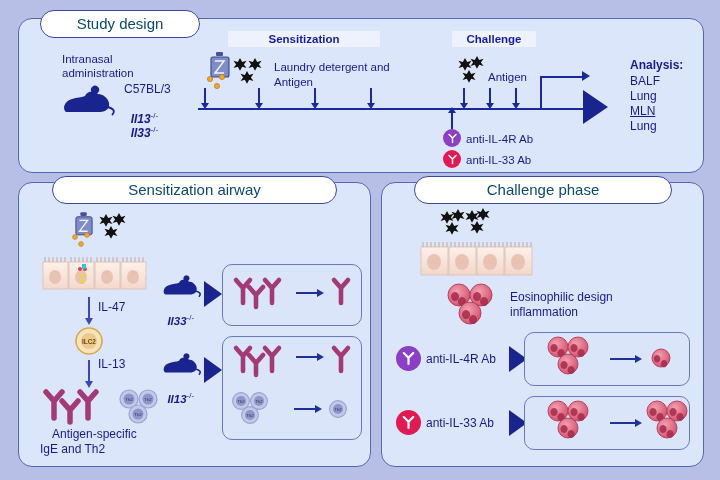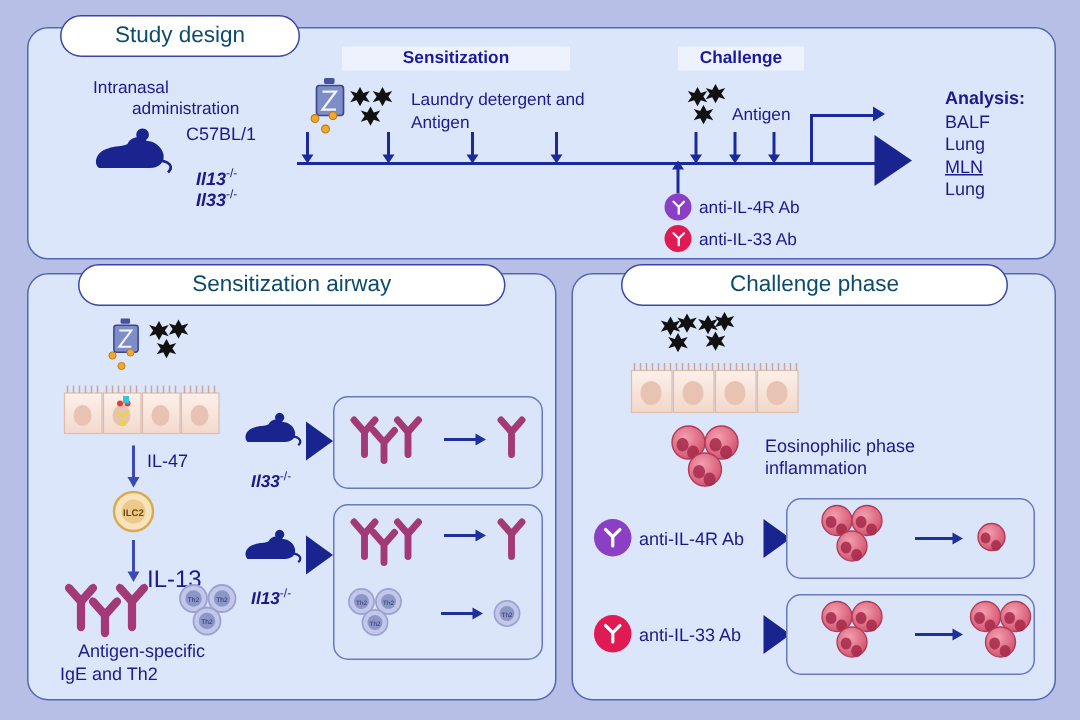--- a/index.html
+++ b/index.html
@@ -98,31 +98,31 @@
   svg{display:block;overflow:visible;}
   .abs{position:absolute;}
 </style>
 </head>
 <body>
 
 <div class="panel" style="left:18px;top:18px;width:686px;height:155px;"></div>
 <div class="panel-title" style="left:40px;top:10px;width:160px;">Study design</div>
 
 <div class="lbl" style="left:62px;top:52px;font-size:11.5px;">Intranasal</div>
-<div class="lbl" style="left:62px;top:66px;font-size:11.5px;margin-left:26px;">administration</div>
+<div class="lbl" style="left:62px;top:66px;font-size:11.5px;">administration</div>
 
 <div class="abs" style="left:60px;top:88px;">
   <svg width="58" height="30" viewBox="0 0 58 30">
     <path d="M6,24 C2,21 4,13 12,11 C17,9 21,10 25,8 C27,3 34,2 38,6
              C43,6 48,10 49,15 C50,20 46,24 40,24 Z" fill="#19248e"></path>
     <path d="M35,6 a4.2,4.2 0 1,1 0.1,0" fill="#19248e"></path>
     <path d="M47,19 C53,20 56,23 52,27" stroke="#19248e" stroke-width="1.8" fill="none"></path>
   </svg>
 </div>
-<div class="lbl bold" style="left:124px;top:82px;font-size:12px;font-weight:normal;">C57BL/1</div>
+<div class="lbl bold" style="left:124px;top:82px;font-size:12px;font-weight:normal;">C57BL/3</div>
 <div class="lbl" style="left:124px;top:96px;font-size:12px;">
   <i class="ital">Il13</i><sup style="font-size:8px;">-/-</sup>
 </div>
 <div class="lbl" style="left:124px;top:110px;font-size:12px;">
   <i class="ital">Il33</i><sup style="font-size:8px;">-/-</sup>
 </div>
 
 <div class="phase-tag" style="left:228px;top:31px;width:152px;">Sensitization</div>
 <div class="phase-tag" style="left:452px;top:31px;width:84px;">Challenge</div>
 
@@ -268,21 +268,21 @@
 
 <div class="abs" style="left:72px;top:326px;">
   <svg width="34" height="30" viewBox="0 0 34 30">
     <circle cx="17" cy="15" r="13" fill="#f7e4bd" stroke="#d9a94e" stroke-width="1.6"></circle>
     <circle cx="17" cy="15" r="8" fill="#efc989"></circle>
     <text x="17" y="18" font-family="Liberation Sans, sans-serif" font-size="6.4" font-weight="bold" fill="#6b4a14" text-anchor="middle">ILC2</text>
   </svg>
 </div>
 
 <div class="vert-arrow" style="left:88px;top:360px;height:22px;"></div>
-<div class="lbl" style="left:98px;top:377px;font-size:16px;">IL-13</div>
+<div class="lbl" style="left:98px;top:357px;font-size:12px;">IL-13</div>
 
 <div class="abs" style="left:42px;top:388px;">
   <svg width="72" height="36" viewBox="0 0 72 36">
     <g stroke="#a23a77" stroke-width="5.5" fill="none" stroke-linecap="round">
       <path d="M4,4 L12,13 L20,4 M12,13 L12,30"></path>
       <path d="M20,13 L28,22 L36,13 M28,22 L28,34"></path>
       <path d="M38,4 L46,13 L54,4 M46,13 L46,30"></path>
     </g>
   </svg>
 </div>
@@ -443,21 +443,21 @@
     <g>
       <circle cx="13" cy="12" r="11" fill="url(#eoG)" stroke="#b03a58" stroke-width="0.9"></circle>
       <path d="M9,9 a4,4.5 0 1,0 0.1,0 M16,14 a4,4.5 0 1,0 0.1,0" fill="#a42a4a" opacity="0.85"></path>
       <circle cx="35" cy="12" r="11" fill="url(#eoG)" stroke="#b03a58" stroke-width="0.9"></circle>
       <path d="M31,9 a4,4.5 0 1,0 0.1,0 M38,14 a4,4.5 0 1,0 0.1,0" fill="#a42a4a" opacity="0.85"></path>
       <circle cx="24" cy="30" r="11" fill="url(#eoG)" stroke="#b03a58" stroke-width="0.9"></circle>
       <path d="M20,27 a4,4.5 0 1,0 0.1,0 M27,32 a4,4.5 0 1,0 0.1,0" fill="#a42a4a" opacity="0.85"></path>
     </g>
   </svg>
 </div>
-<div class="lbl" style="left:510px;top:290px;font-size:12px;">Eosinophilic phase</div>
+<div class="lbl" style="left:510px;top:290px;font-size:12px;">Eosinophilic design</div>
 <div class="lbl" style="left:510px;top:305px;font-size:12px;">inflammation</div>
 
 <div class="ab-dot" style="left:396px;top:346px;width:25px;height:25px;background:#8b3fc4;">
   <svg width="15" height="15" viewBox="0 0 11 11">
       <path d="M2,1.5 L5.5,5 L9,1.5 M5.5,5 L5.5,9.5" stroke="#ffffff" stroke-width="1.6" fill="none" stroke-linecap="round"></path>
     </svg>
 </div>
 <div class="lbl" style="left:426px;top:352px;font-size:12px;">anti-IL-4R Ab</div>
 <div class="tri-sm" style="left:509px;top:346px;"></div>
 <div class="subbox" style="left:524px;top:332px;width:166px;height:54px;"></div>

